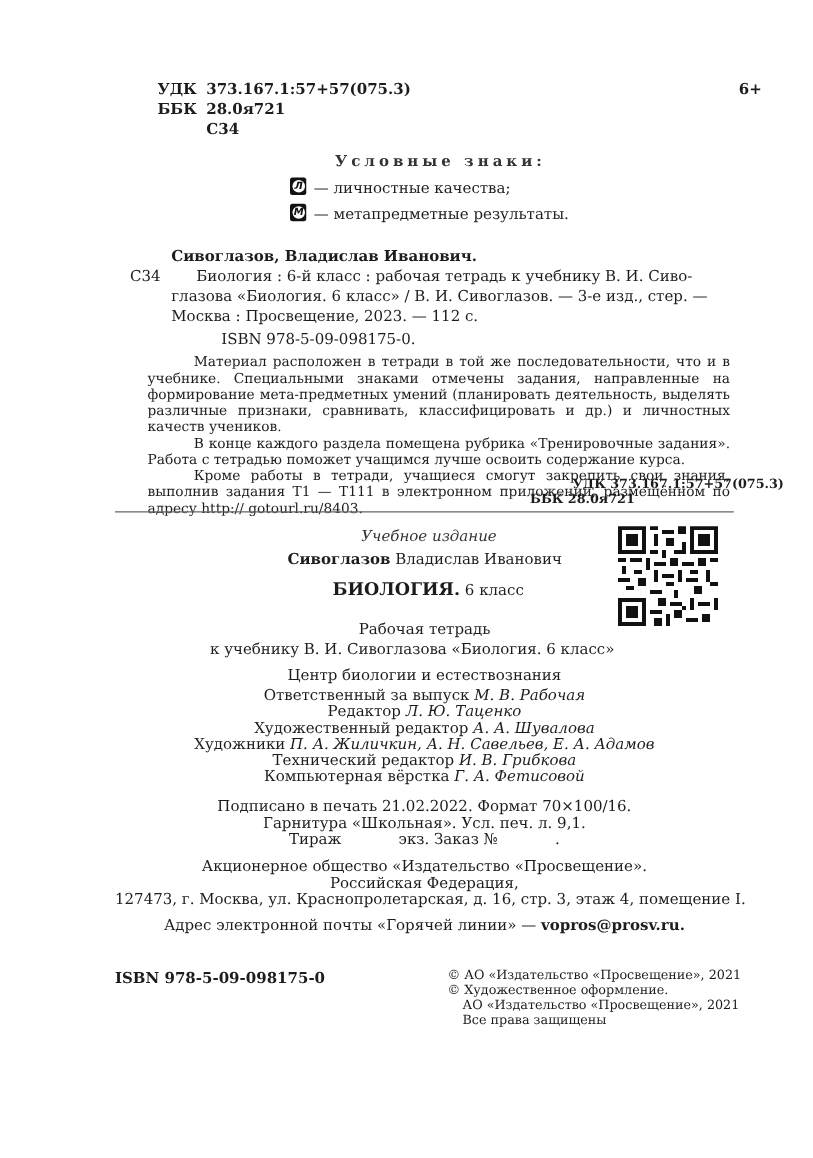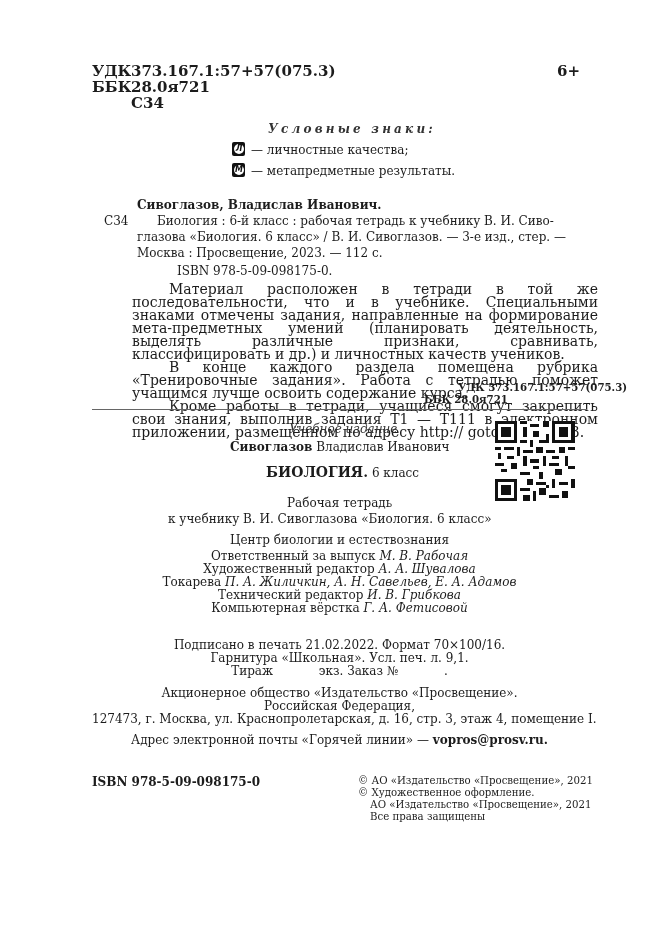--- a/index.html
+++ b/index.html
@@ -1,46 +1,46 @@
 <!DOCTYPE html>
 <html><head>
 <meta charset="utf-8">
 <style>
   html, body { margin:0; padding:0; }
   body { width:650px; height:926px; background:#ffffff; position:relative; overflow:hidden;
          font-family:"DejaVu Serif","Liberation Serif",serif; color:#1c1c1c; }
   .abs { position:absolute; white-space:nowrap; }
   .b { font-weight:bold; }
   .i { font-style:italic; }
-  .s13 { font-size:15px; line-height:15px; }
+  .s13 { font-size:12px; line-height:15px;margin-left:34px; }
   .s12 { font-size:12px; line-height:14px; }
   .s11 { font-size:12px; line-height:13px; }
   .s10 { font-size:10.2px; line-height:12px; }
   .center { text-align:center; }
   .icon { display:inline-block; width:13px; height:14px; background:#111; border-radius:2px;
           vertical-align:-2px; position:relative; margin-right:6px; }
   .icon .circ { position:absolute; left:2px; top:2px; width:10px; height:10px; border-radius:50%;
           background:#fff; color:#111; font-size:8px; line-height:10px; text-align:center;
           font-style:italic; font-weight:bold; font-family:"DejaVu Sans","Liberation Sans",sans-serif; }
   .rule { position:absolute; left:92px; top:409px; width:495px; height:1px; background:#666; }
-  .para { position:absolute; left:132px; width:466px; font-size:14px; line-height:13px; white-space:normal; text-align:justify; }
+  .para { position:absolute; left:118px; width:466px; font-size:11px; line-height:13px; white-space:normal; text-align:justify; }
   .para p { margin:0; text-indent:37px; }
   .qr { position:absolute; left:494px; top:421px; width:81px; height:80px; }
 </style>
 </head>
 <body>
 
 <div class="abs b s13" style="left:92px;top:64px;">УДК</div>
 <div class="abs b s13" style="left:131px;top:64px;">373.167.1:57+57(075.3)</div>
 <div class="abs b s13" style="left:557px;top:64px;">6+</div>
 <div class="abs b s13" style="left:92px;top:80px;">ББК</div>
 <div class="abs b s13" style="left:131px;top:80px;">28.0я721</div>
 <div class="abs b s13" style="left:131px;top:96px;">С34</div>
 
-<div class="abs s12" style="left:268px;top:122px;letter-spacing:3.2px;font-weight:bold;color:#333;font-style:italic;">Условные знаки:</div>
+<div class="abs s12" style="left:268px;top:122px;letter-spacing:3.2px;font-weight:bold;color:#333;">Условные знаки:</div>
 <div class="abs s12" style="left:232px;top:142px;">
   <span class="icon"><span class="circ">Л</span></span><span>— личностные качества;</span>
 </div>
 <div class="abs s12" style="left:232px;top:163px;">
   <span class="icon"><span class="circ">М</span></span><span>— метапредметные результаты.</span>
 </div>
 
 <div class="abs b s12" style="left:137px;top:198px;">Сивоглазов, Владислав Иванович.</div>
 <div class="abs s12" style="left:104px;top:214px;">С34</div>
 <div class="abs s12" style="left:157px;top:214px;text-align:center;">Биология : 6-й класс : рабочая тетрадь к учебнику В. И. Сиво-</div>
@@ -120,22 +120,23 @@
       <rect x="17" y="23" width="3" height="1"></rect>
     <rect x="21" y="22" width="2" height="2"></rect>
       <rect x="9" y="23" width="2" height="2"></rect>
       <rect x="16" y="20" width="1" height="1"></rect>
   </g>
 </svg>
 
 <div class="abs s11 center" style="left:92px;width:495px;top:534px;">Центр биологии и естествознания</div>
 <div id="credits" class="abs s11 center" style="left:92px;width:495px;top:550px;">
   <div><span>Ответственный за выпуск </span><span class="i">М. В. Рабочая</span></div>
+  <div><span>Редактор </span><span class="i">Л. Ю. Таценко</span></div>
   <div><span>Художественный редактор </span><span class="i">А. А. Шувалова</span></div>
-  <div><span>Токарева </span><span class="i">П. А. Жиличкин, А. Н. Савельев, Е. А. Адамов</span></div>
+  <div><span>Художники </span><span class="i">П. А. Жиличкин, А. Н. Савельев, Е. А. Адамов</span></div>
   <div><span>Технический редактор </span><span class="i">И. В. Грибкова</span></div>
   <div><span>Компьютерная вёрстка </span><span class="i">Г. А. Фетисовой</span></div>
 </div>
 
 <div class="abs s11 center" style="left:92px;width:495px;top:639px;">Подписано в печать 21.02.2022. Формат 70×100/16.</div>
 <div class="abs s11 center" style="left:92px;width:495px;top:652px;">Гарнитура «Школьная». Усл. печ. л. 9,1.</div>
 <div class="abs s11 center" style="left:92px;width:495px;top:665px;white-space:pre;">Тираж            экз. Заказ №            .</div>
 
 <div class="abs s11 center" style="left:92px;width:495px;top:687px;">Акционерное общество «Издательство «Просвещение».</div>
 <div class="abs s11 center" style="left:92px;width:495px;top:700px;">Российская Федерация,</div>

